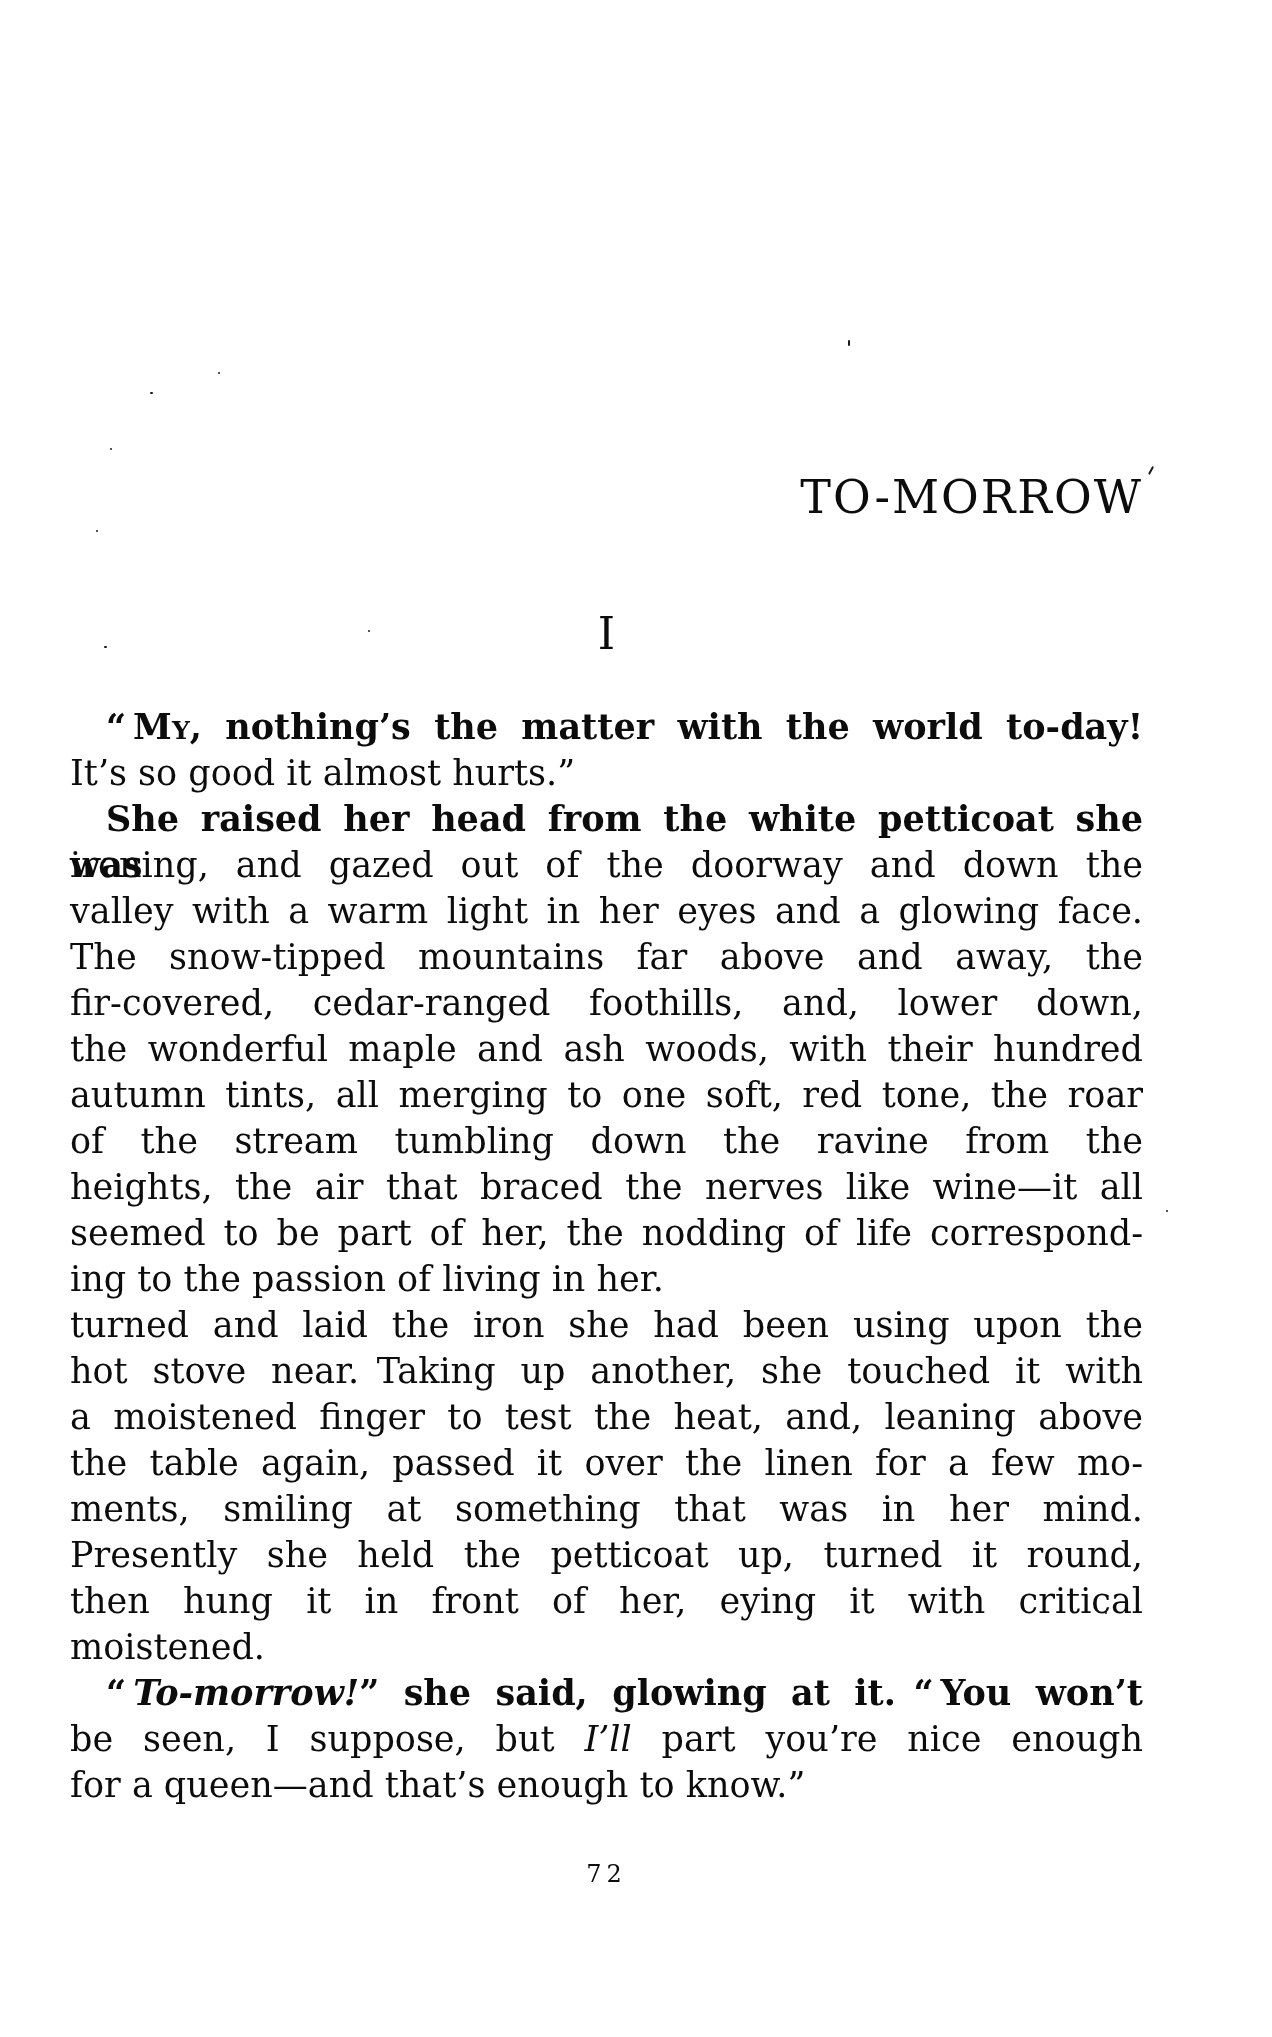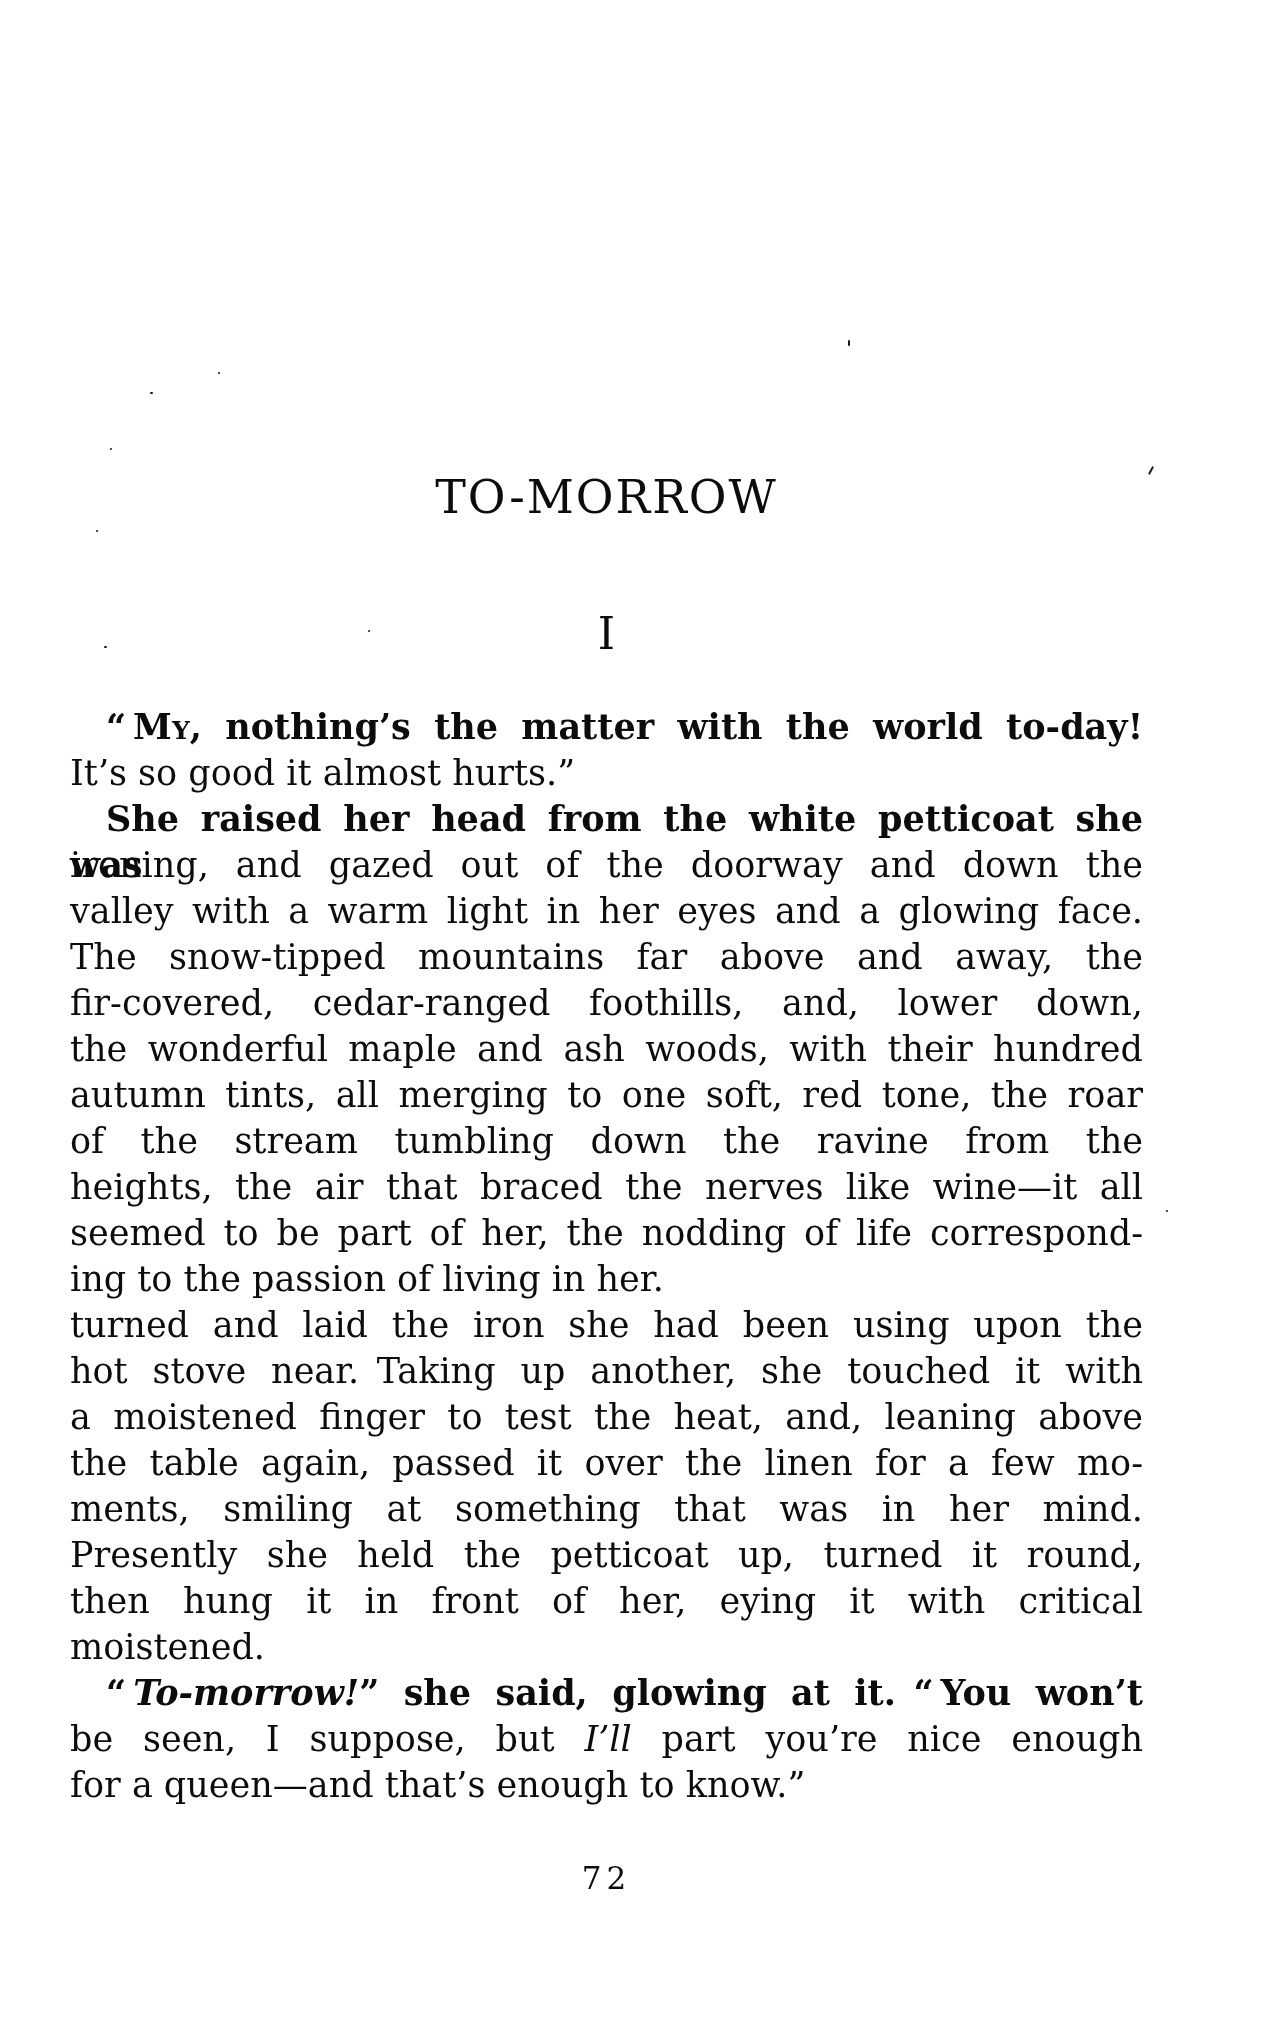--- a/index.html
+++ b/index.html
@@ -12,21 +12,21 @@
     color: #0c0c0c;
     font-family: "DejaVu Serif", "Liberation Serif", serif;
     overflow: hidden;
   }
   .title {
     position: absolute;
     top: 474px;
     left: 70px;
     width: 1073px;
     margin: 0;
-    text-align: center;
+    text-align: right;
     font-size: 46px;
     font-weight: normal;
     letter-spacing: 2px;
     line-height: 46px;
     white-space: nowrap;
   }
   .section-heading {
     position: absolute;
     top: 612px;
     left: 70px;
@@ -58,21 +58,21 @@
     font-weight: bold;
   }
   .it { font-style: italic; }
   .sc { font-variant: small-caps; }
   .page-number {
     position: absolute;
     top: 1860px;
     left: 70px;
     width: 1073px;
     text-align: center;
-    font-size: 31px;
+    font-size: 24px;
     letter-spacing: 5px;
   }
   .speck {
     position: absolute;
     background: #1a1a1a;
     border-radius: 1px;
   }
 </style>
 </head>
 <body>

